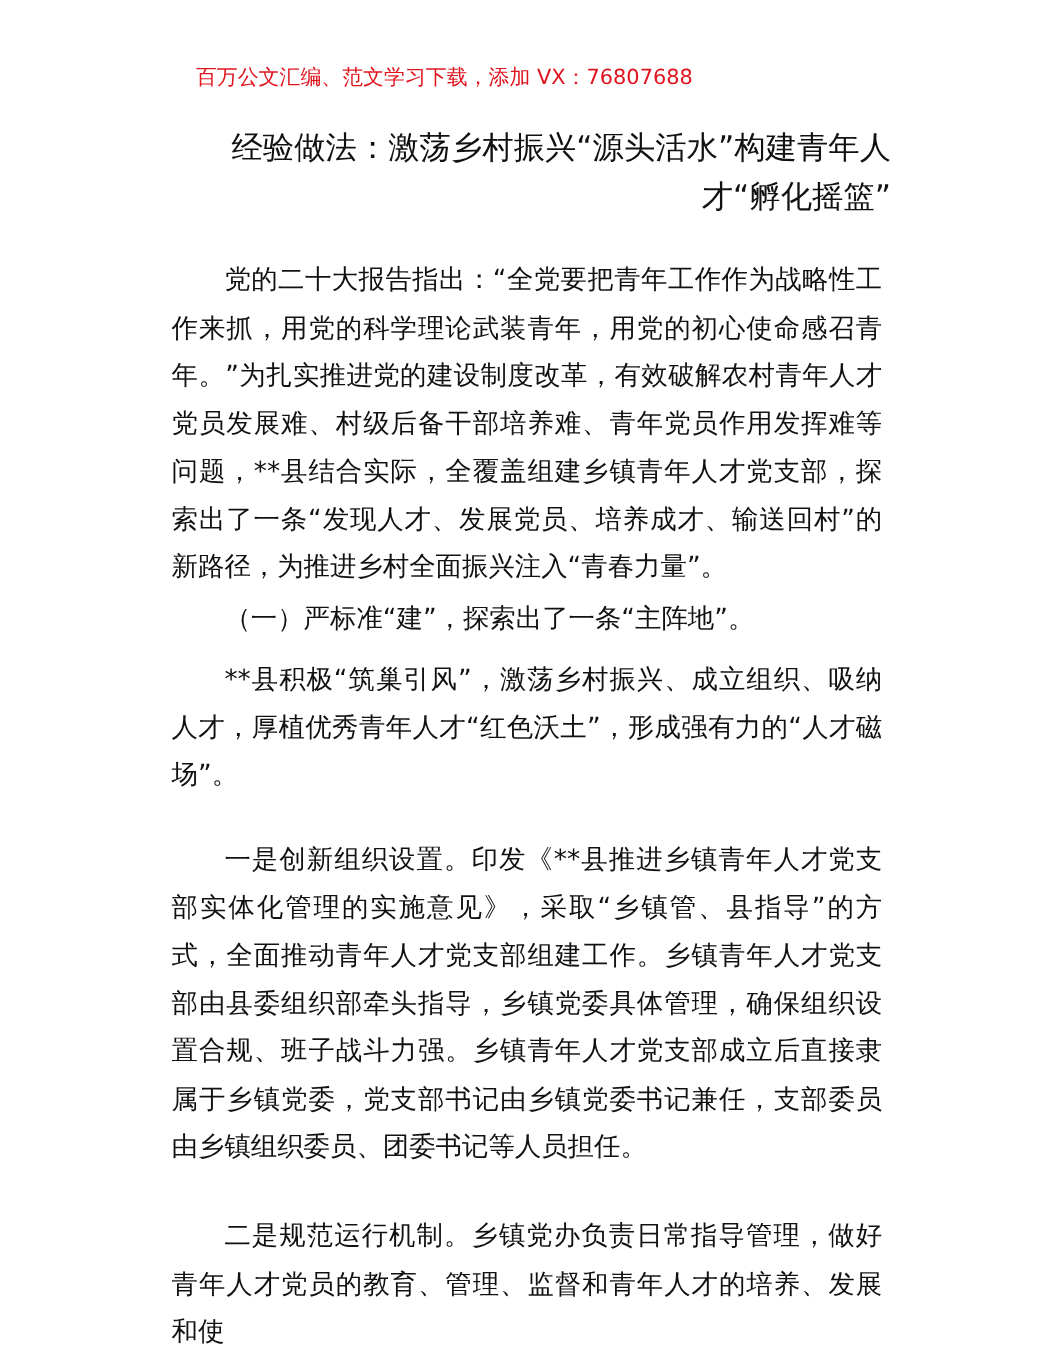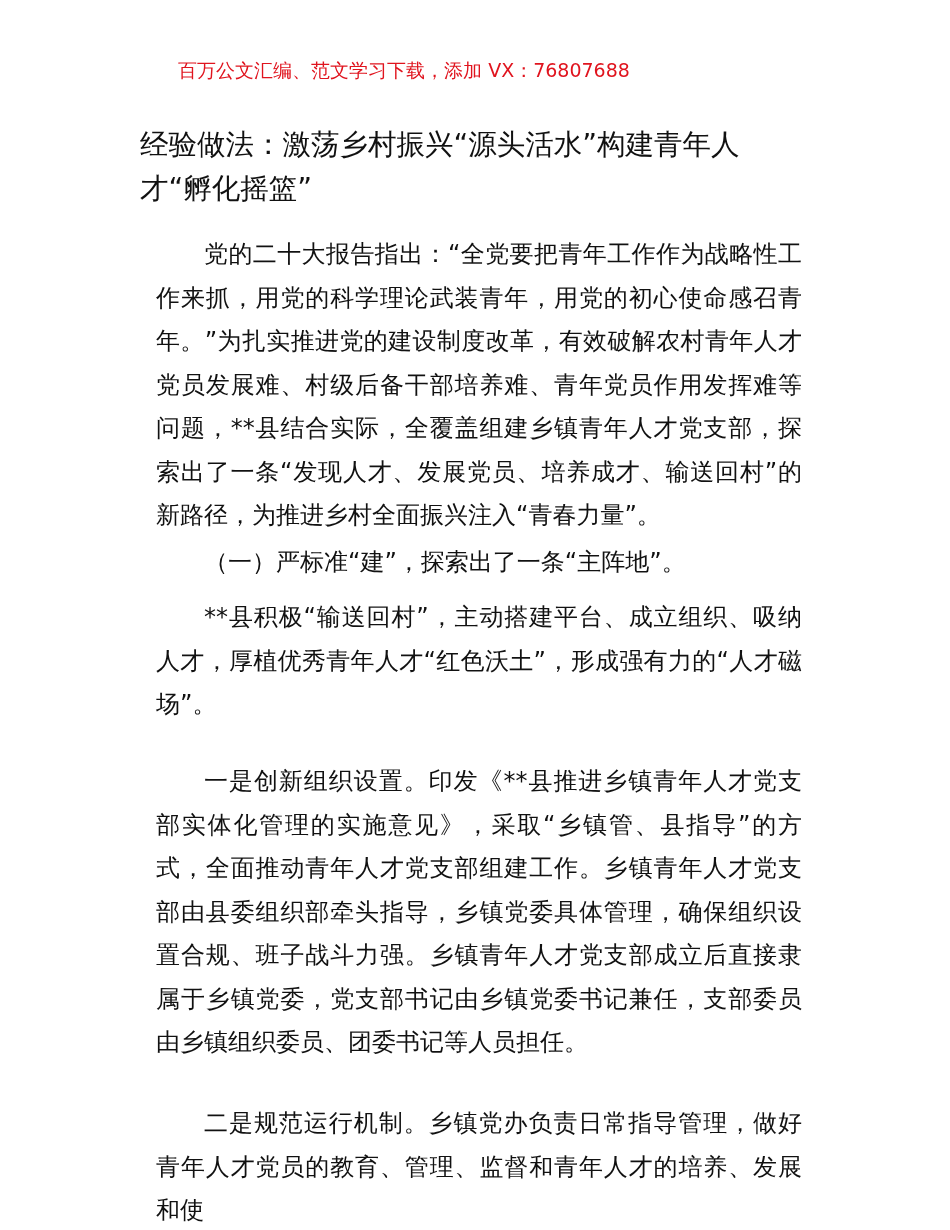--- a/index.html
+++ b/index.html
@@ -21,24 +21,24 @@
       left: 0;
       width: 808px;
       text-align: center;
       color: #e0141e;
       font-size: 19px;
       line-height: 26px;
       letter-spacing: 0px;
     }
     .title {
       position: absolute;
-      top: 123px;
+      top: 113px;
       left: 140px;
       width: 670px;
-      text-align: left;
+      text-align: right;
       font-size: 28.5px;
       line-height: 44px;
       font-weight: normal;
       color: #111111;
       margin: 0;
     }
     .body-text {
       position: absolute;
       left: 140px;
       width: 678px;
@@ -67,21 +67,21 @@
 
 <div class="body-text p1">
   <p class="para">党的二十大报告指出：“全党要把青年工作作为战略性工作来抓，用党的科学理论武装青年，用党的初心使命感召青年。”为扎实推进党的建设制度改革，有效破解农村青年人才党员发展难、村级后备干部培养难、青年党员作用发挥难等问题，**县结合实际，全覆盖组建乡镇青年人才党支部，探索出了一条“发现人才、发展党员、培养成才、输送回村”的新路径，为推进乡村全面振兴注入“青春力量”。</p>
 </div>
 
 <div class="body-text p2">
   <p class="para">（一）严标准“建”，探索出了一条“主阵地”。</p>
 </div>
 
 <div class="body-text p3">
-  <p class="para">**县积极“输送回村”，主动搭建平台、成立组织、吸纳人才，厚植优秀青年人才“红色沃土”，形成强有力的“人才磁场”。</p>
+  <p class="para">**县积极“筑巢引风”，激荡乡村振兴、成立组织、吸纳人才，厚植优秀青年人才“红色沃土”，形成强有力的“人才磁场”。</p>
 </div>
 
 <div class="body-text p4">
   <p class="para">一是创新组织设置。印发《**县推进乡镇青年人才党支部实体化管理的实施意见》，采取“乡镇管、县指导”的方式，全面推动青年人才党支部组建工作。乡镇青年人才党支部由县委组织部牵头指导，乡镇党委具体管理，确保组织设置合规、班子战斗力强。乡镇青年人才党支部成立后直接隶属于乡镇党委，党支部书记由乡镇党委书记兼任，支部委员由乡镇组织委员、团委书记等人员担任。</p>
 </div>
 
 <div class="body-text p5">
   <p class="para">二是规范运行机制。乡镇党办负责日常指导管理，做好青年人才党员的教育、管理、监督和青年人才的培养、发展和使</p>
 </div>
 

